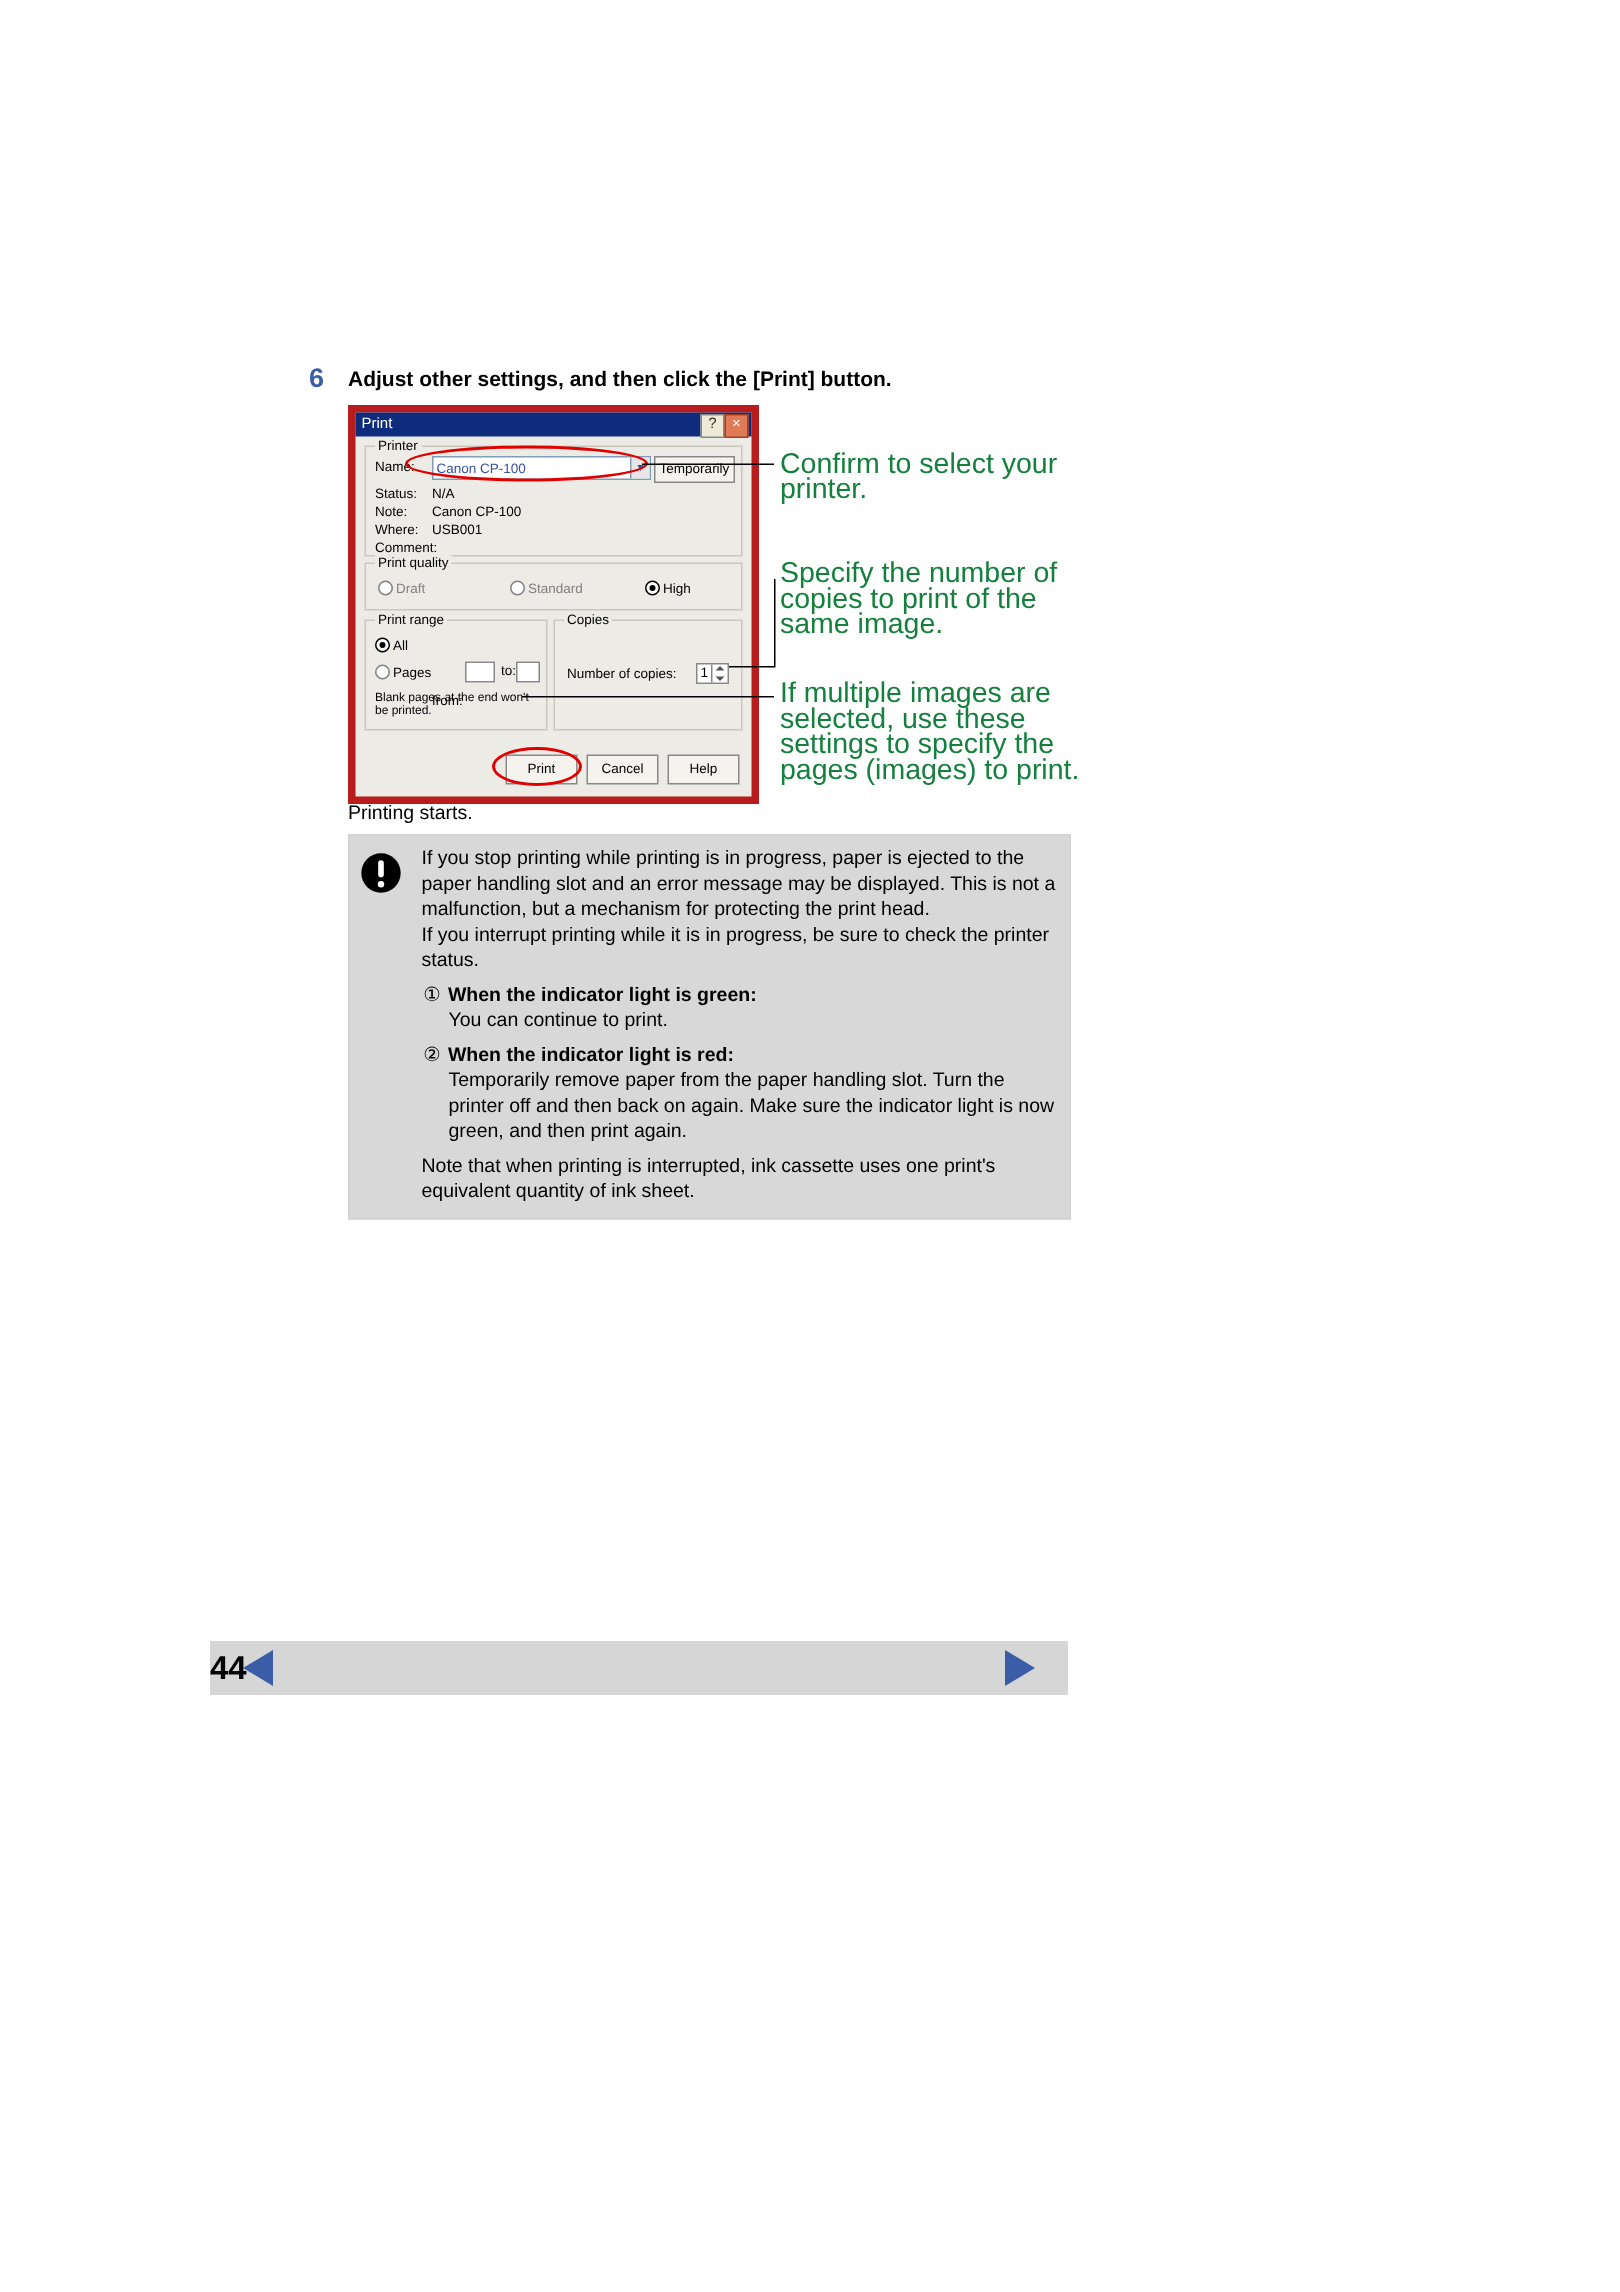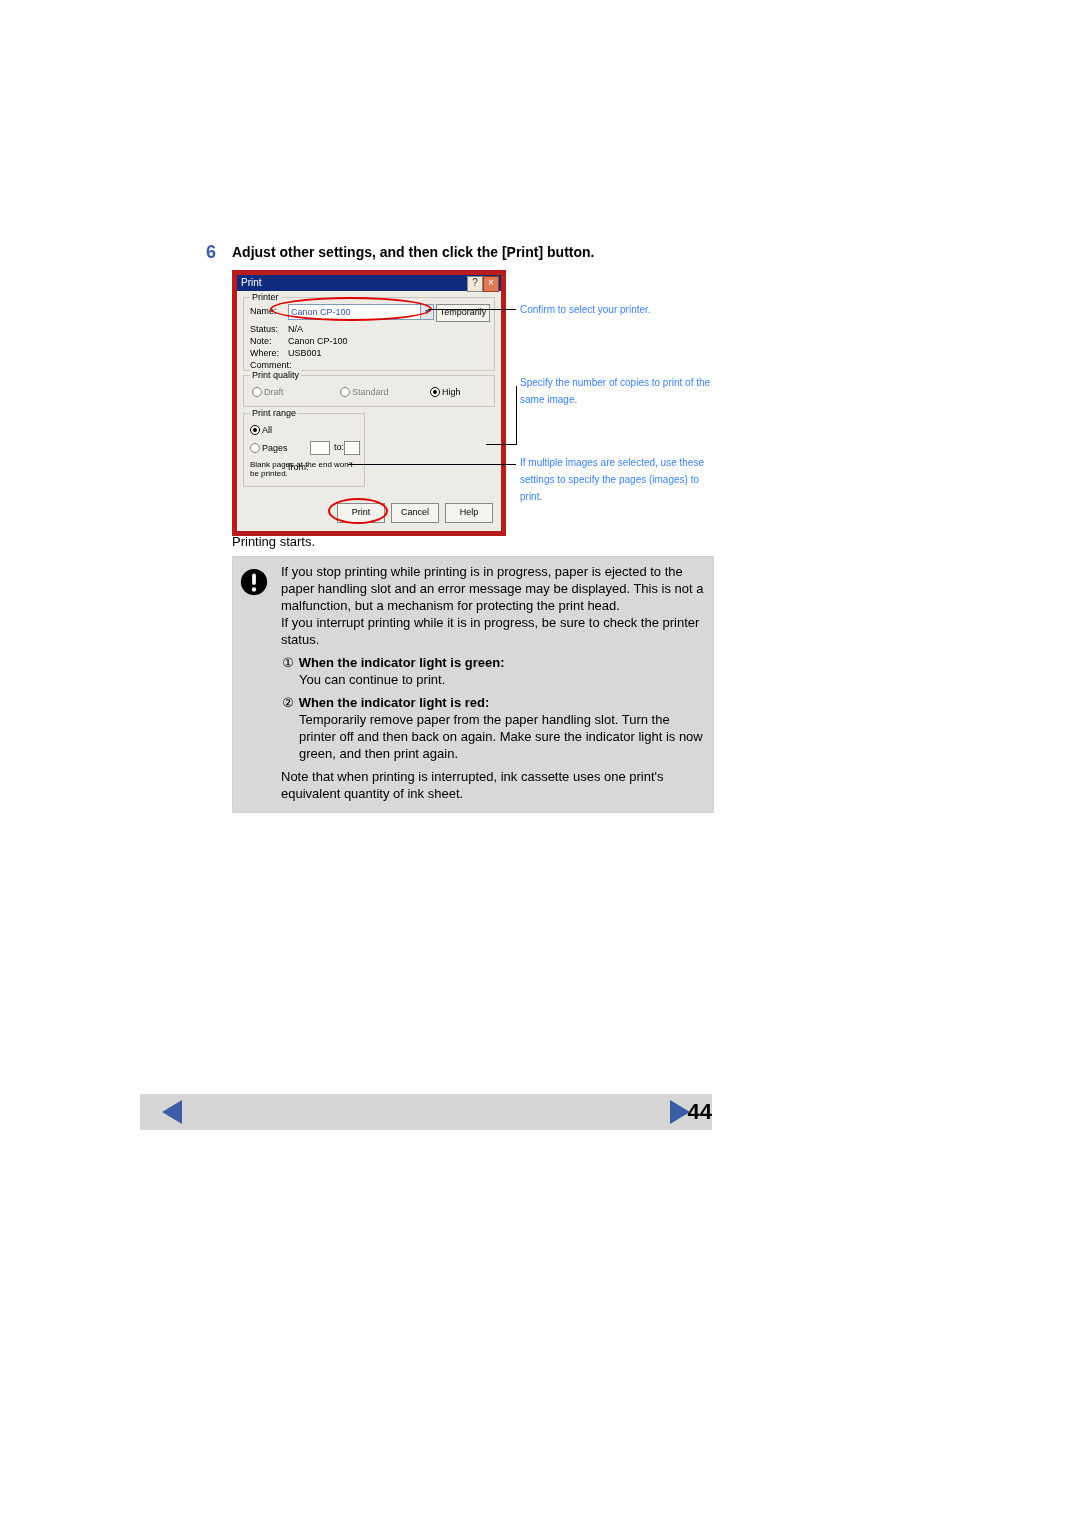--- a/index.html
+++ b/index.html
@@ -147,22 +147,22 @@
     border-radius:50%/50%;
     background:transparent;
     pointer-events:none;
   }
   
   .line {
     position:absolute; background:#000; height:1px;
   }
   .callout {
     position:absolute;
-    font-size:10px;
-    color:#3b82f6;
+    font-size:19px;
+    color:#15803d;
     width:200px;
     line-height:17px;
   }
   .afterimg { position:absolute; left:92px; top:290px; font-size:13px;}
   
   .infopanel {
     position:absolute;
     left:92px;
     top:312px;
     width:482px;
@@ -189,21 +189,21 @@
     position:absolute;
     left:140px;
     top:1094px;
     width:572px;
     height:36px;
     background:#d6d6d6;
   }
   .footerbar .pgnum{
     position:absolute;
     width:100%;
-    text-align:right;
+    text-align:left;
     top:5px;
     font-size:22px;
     font-weight:bold;
     color:#000;
   }
   .navarrow {
     position:absolute;
     top:6px;
     width:0;height:0;
     border-top:12px solid transparent;
@@ -256,20 +256,28 @@
       <div class="grp-title">Print range</div>
       <div class="radio on en" style="left:6px; top:10px;">All</div>
       <div class="radio en" style="left:6px; top:28px;">Pages</div>
       <div class="lbl" style="left:44px; top:28px;margin-top:20px;">from:</div>
       <div class="tinyinput" style="left:66px; top:27px; width:18px;"></div>
       <div class="lbl" style="left:90px; top:28px;">to:</div>
       <div class="tinyinput" style="left:100px; top:27px; width:14px;"></div>
       <div class="lbl" style="left:6px; top:46px; width:110px; font-size:8px; line-height:9px;">Blank pages at the end won't be printed.</div>
     </div>
 
+    <div class="grp grp-copies">
+      <div class="grp-title">Copies</div>
+      <div class="lbl" style="left:8px; top:30px;">Number of copies:</div>
+      <div class="spin" style="left:94px; top:28px;">
+        <span style="position:absolute;left:2px;top:0;font-size:9px;">1</span>
+        <div class="arrows"></div>
+      </div>
+    </div>
 
     <div class="footer-btn print">Print</div>
     <div class="footer-btn cancel">Cancel</div>
     <div class="footer-btn help">Help</div>
   </div>
 
   <div class="ring-red" style="left:130px; top:53px;  width:158px; height:20px;"></div>
   <div class="ring-red" style="left:188px; top:254px; width:56px;  height:22px;"></div>
 
   <div class="line" style="left:288px; top:65px;  width:88px;"></div>

